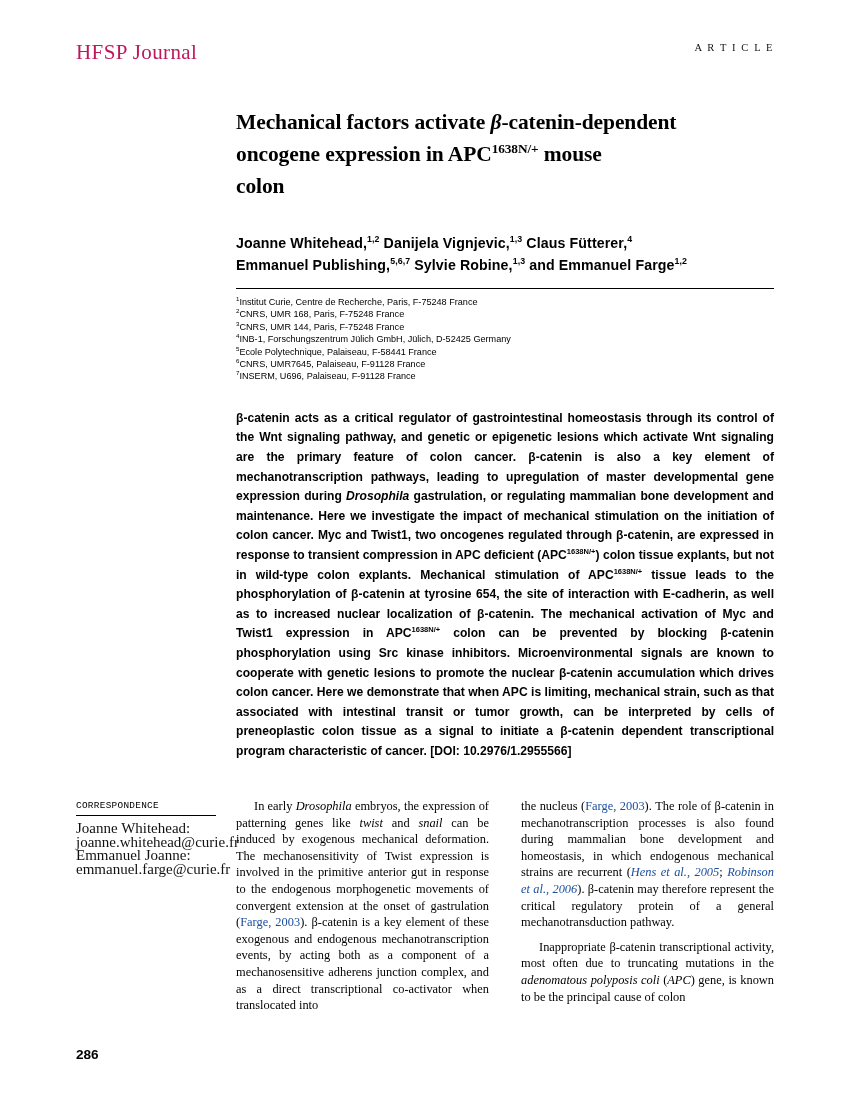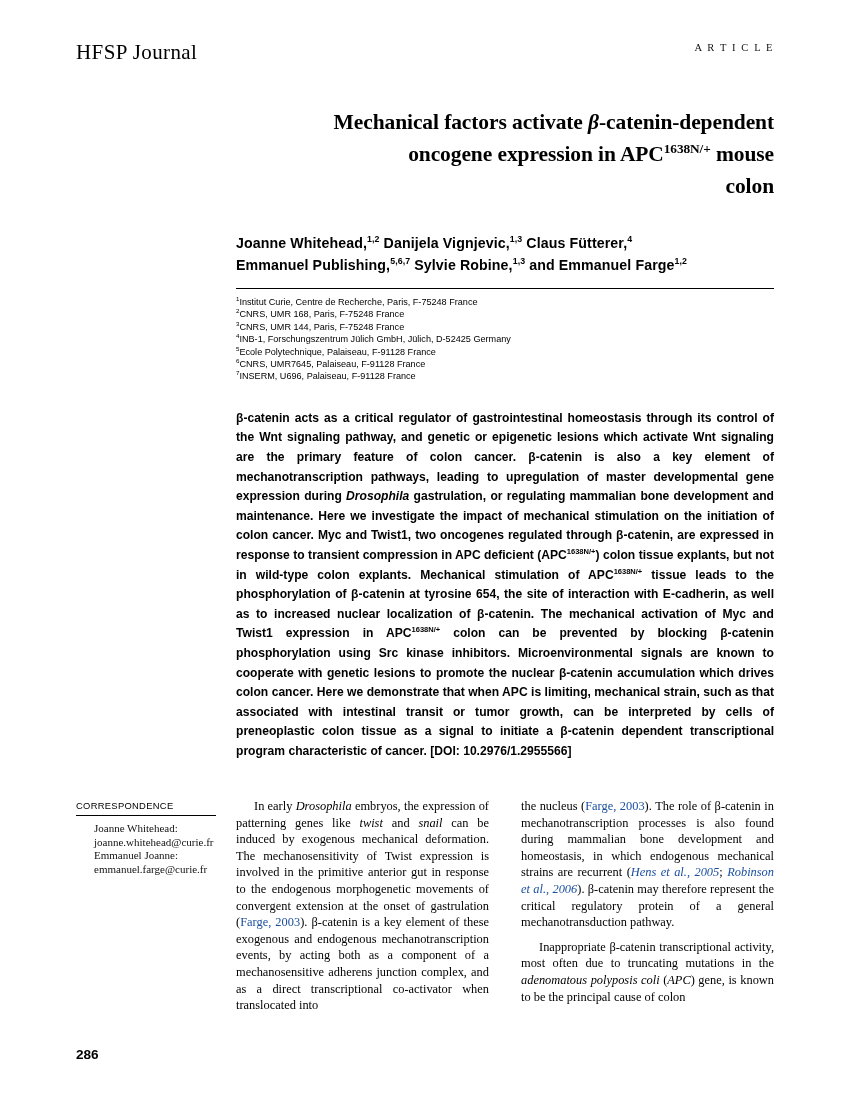--- a/index.html
+++ b/index.html
@@ -22,21 +22,21 @@
     box-sizing: border-box;
   }
 
   
   .journal-name {
     position: absolute;
     left: 76px;
     top: 40px;
     font-family: "Liberation Serif", serif;
     font-size: 21px;
-    color: #000000;
+    color: #be185d;
     letter-spacing: 0.4px;
   }
   .article-label {
     position: absolute;
     right: 76px;
     top: 42px;
     font-family: "Liberation Serif", serif;
     font-size: 10.5px;
     letter-spacing: 1.6px;
     color: #111111;
@@ -48,21 +48,20 @@
     left: 236px;
     top: 106px;
     width: 538px;
   }
   .title {
     font-family: "Liberation Serif", serif;
     font-size: 21.5px;
     font-weight: bold;
     line-height: 32px;
     letter-spacing: -0.1px;
-    text-align: right;
   }
   .title sup {
     font-size: 0.62em;
     vertical-align: super;
     line-height: 0;
   }
   .title i {
     font-style: italic;
   }
 
@@ -122,33 +121,32 @@
   }
 
   
   .corr {
     position: absolute;
     left: 76px;
     top: 800px;
     width: 140px;
   }
   .corr-head {
-    font-family: Liberation Sans, sans-serif;
+    font-family: Liberation Mono, monospace;
     font-size: 9.4px;
     letter-spacing: 0.3px;
     padding-bottom: 4px;
     border-bottom: 1px solid #000;
   }
   .corr-body {
     margin-top: 6px;
     font-family: "Liberation Serif", serif;
-    font-size: 11px;
+    font-size: 15px;
     line-height: 13.5px;
     color: #111;
-    margin-left: 18px;
   }
 
   
   .cols {
     position: absolute;
     left: 236px;
     top: 798px;
     width: 538px;
     display: flex;
     gap: 32px;
@@ -206,21 +204,21 @@
       <span>Emmanuel Publishing,</span><sup>5,6,7</sup><span> Sylvie Robine,</span><sup>1,3</sup><span> and Emmanuel Farge</span><sup>1,2</sup>
     </div>
 
     <div class="rule"></div>
 
     <div class="affiliations">
       <div><sup>1</sup><span>Institut Curie, Centre de Recherche, Paris, F-75248 France</span></div>
       <div><sup>2</sup><span>CNRS, UMR 168, Paris, F-75248 France</span></div>
       <div><sup>3</sup><span>CNRS, UMR 144, Paris, F-75248 France</span></div>
       <div><sup>4</sup><span>INB-1, Forschungszentrum Jülich GmbH, Jülich, D-52425 Germany</span></div>
-      <div><sup>5</sup><span>Ecole Polytechnique, Palaiseau, F-91128 France</span></div>
+      <div><sup>5</sup><span>Ecole Polytechnique, Palaiseau, F-58441 France</span></div>
       <div><sup>6</sup><span>CNRS, UMR7645, Palaiseau, F-91128 France</span></div>
       <div><sup>7</sup><span>INSERM, U696, Palaiseau, F-91128 France</span></div>
     </div>
 
 
     <div class="abstract">
       <span>β-catenin acts as a critical regulator of gastrointestinal homeostasis through its control of the Wnt signaling pathway, and genetic or epigenetic lesions which activate Wnt signaling are the primary feature of colon cancer. β-catenin is also a key element of mechanotranscription pathways, leading to upregulation of master developmental gene expression during </span><i>Drosophila</i><span> gastrulation, or regulating mammalian bone development and maintenance. Here we investigate the impact of mechanical stimulation on the initiation of colon cancer. Myc and Twist1, two oncogenes regulated through β-catenin, are expressed in response to transient compression in APC deficient (APC</span><sup>1638N/+</sup><span>) colon tissue explants, but not in wild-type colon explants. Mechanical stimulation of APC</span><sup>1638N/+</sup><span> tissue leads to the phosphorylation of β-catenin at tyrosine 654, the site of interaction with E-cadherin, as well as to increased nuclear localization of β-catenin. The mechanical activation of Myc and Twist1 expression in APC</span><sup>1638N/+</sup><span> colon can be prevented by blocking β-catenin phosphorylation using Src kinase inhibitors. Microenvironmental signals are known to cooperate with genetic lesions to promote the nuclear β-catenin accumulation which drives colon cancer. Here we demonstrate that when APC is limiting, mechanical strain, such as that associated with intestinal transit or tumor growth, can be interpreted by cells of preneoplastic colon tissue as a signal to initiate a β-catenin dependent transcriptional program characteristic of cancer. [DOI: 10.2976/1.2955566]</span>
     </div>
 
   </div>

